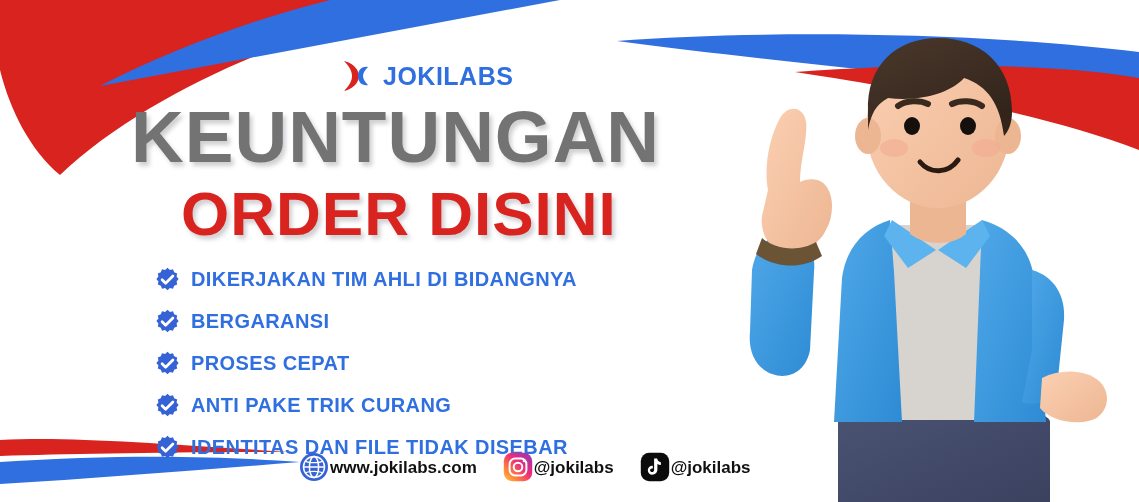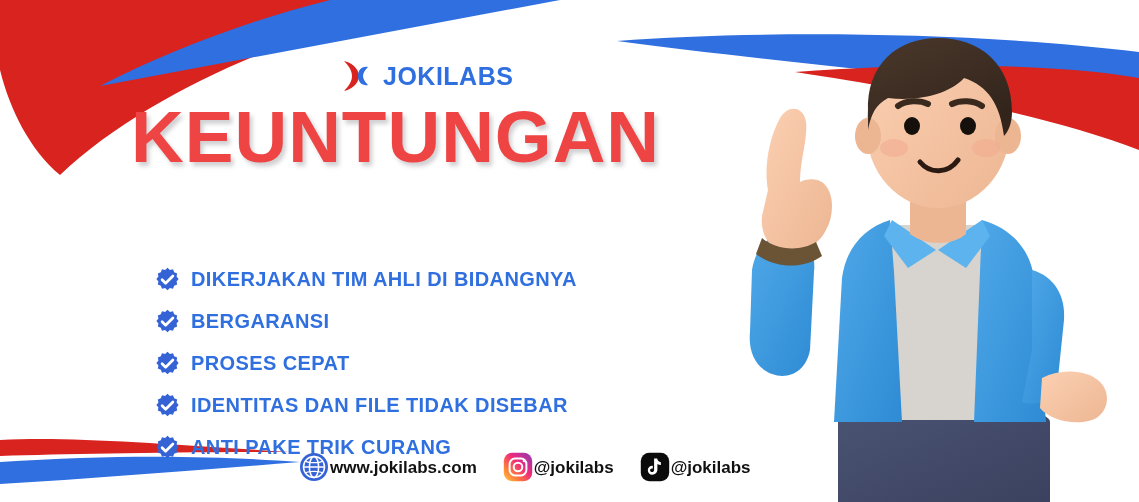--- a/index.html
+++ b/index.html
@@ -46,21 +46,21 @@
     line-height: 1;
   }
 
   
   #headline-1 {
     position: absolute;
     left: 131px;
     top: 100px;
     font-size: 73px;
     font-weight: bold;
-    color: #ef4444;
+    color: #737373;
     letter-spacing: 1px;
     line-height: 1;
     text-shadow: 3px 4px 4px rgba(120,120,130,0.35);
     white-space: nowrap;
   }
   #headline-2 {
     position: absolute;
     left: 181px;
     top: 183px;
     font-size: 62px;
@@ -152,20 +152,21 @@
 
   <div id="logo-block">
     <svg id="logo-mark" viewBox="0 0 38 38">
       <path d="M8,4 C20,7 23,15 23,19 C23,23 20,31 8,34 C14,28 16,23 16,19 C16,15 14,10 8,4 Z" fill="#D8231F"></path>
       <path d="M32,10 C27,9 22,12 22,19 C22,26 27,29 32,28 C29,25 27,22 27,19 C27,16 29,13 32,10 Z" fill="#2F6FE0"></path>
     </svg>
     <span id="logo-text">JOKILABS</span>
   </div>
 
   <div id="headline-1">KEUNTUNGAN</div>
+  <div id="headline-2">ORDER DISINI</div>
 
   <div id="feature-list">
 
     <div class="feature-row">
       <svg class="check-badge" viewBox="0 0 24 24">
         <path d="M12 0.8l2.3 2.0 3.0-0.6 1.1 2.9 2.9 1.1-0.6 3.0 2.0 2.3-2.0 2.3 0.6 3.0-2.9 1.1-1.1 2.9-3.0-0.6-2.3 2.0-2.3-2.0-3.0 0.6-1.1-2.9-2.9-1.1 0.6-3.0-2.0-2.3 2.0-2.3-0.6-3.0 2.9-1.1 1.1-2.9 3.0 0.6z" fill="#3563D6"></path>
         <path d="M6.8 12.2l3.4 3.4 7.0-7.0" fill="none" stroke="#ffffff" stroke-width="2.6" stroke-linecap="round" stroke-linejoin="round"></path>
       </svg>
       <span class="feature-label">DIKERJAKAN TIM AHLI DI BIDANGNYA</span>
     </div>
@@ -184,29 +185,29 @@
         <path d="M6.8 12.2l3.4 3.4 7.0-7.0" fill="none" stroke="#ffffff" stroke-width="2.6" stroke-linecap="round" stroke-linejoin="round"></path>
       </svg>
       <span class="feature-label">PROSES CEPAT</span>
     </div>
 
     <div class="feature-row">
       <svg class="check-badge" viewBox="0 0 24 24">
         <path d="M12 0.8l2.3 2.0 3.0-0.6 1.1 2.9 2.9 1.1-0.6 3.0 2.0 2.3-2.0 2.3 0.6 3.0-2.9 1.1-1.1 2.9-3.0-0.6-2.3 2.0-2.3-2.0-3.0 0.6-1.1-2.9-2.9-1.1 0.6-3.0-2.0-2.3 2.0-2.3-0.6-3.0 2.9-1.1 1.1-2.9 3.0 0.6z" fill="#3563D6"></path>
         <path d="M6.8 12.2l3.4 3.4 7.0-7.0" fill="none" stroke="#ffffff" stroke-width="2.6" stroke-linecap="round" stroke-linejoin="round"></path>
       </svg>
+      <span class="feature-label">ANTI PAKE TRIK CURANG</span>
+    </div>
+
+    <div class="feature-row">
+      <svg class="check-badge" viewBox="0 0 24 24">
+        <path d="M12 0.8l2.3 2.0 3.0-0.6 1.1 2.9 2.9 1.1-0.6 3.0 2.0 2.3-2.0 2.3 0.6 3.0-2.9 1.1-1.1 2.9-3.0-0.6-2.3 2.0-2.3-2.0-3.0 0.6-1.1-2.9-2.9-1.1 0.6-3.0-2.0-2.3 2.0-2.3-0.6-3.0 2.9-1.1 1.1-2.9 3.0 0.6z" fill="#3563D6"></path>
+        <path d="M6.8 12.2l3.4 3.4 7.0-7.0" fill="none" stroke="#ffffff" stroke-width="2.6" stroke-linecap="round" stroke-linejoin="round"></path>
+      </svg>
       <span class="feature-label">IDENTITAS DAN FILE TIDAK DISEBAR</span>
-    </div>
-
-    <div class="feature-row">
-      <svg class="check-badge" viewBox="0 0 24 24">
-        <path d="M12 0.8l2.3 2.0 3.0-0.6 1.1 2.9 2.9 1.1-0.6 3.0 2.0 2.3-2.0 2.3 0.6 3.0-2.9 1.1-1.1 2.9-3.0-0.6-2.3 2.0-2.3-2.0-3.0 0.6-1.1-2.9-2.9-1.1 0.6-3.0-2.0-2.3 2.0-2.3-0.6-3.0 2.9-1.1 1.1-2.9 3.0 0.6z" fill="#3563D6"></path>
-        <path d="M6.8 12.2l3.4 3.4 7.0-7.0" fill="none" stroke="#ffffff" stroke-width="2.6" stroke-linecap="round" stroke-linejoin="round"></path>
-      </svg>
-      <span class="feature-label">ANTI PAKE TRIK CURANG</span>
     </div>
 
   </div>
 
   <div id="contact-bar">
 
     <div class="contact-item">
       <svg class="contact-icon" viewBox="0 0 30 30">
         <circle cx="15" cy="15" r="14" fill="#3563D6"></circle>
         <circle cx="15" cy="15" r="10.5" fill="none" stroke="#ffffff" stroke-width="1.5"></circle>

